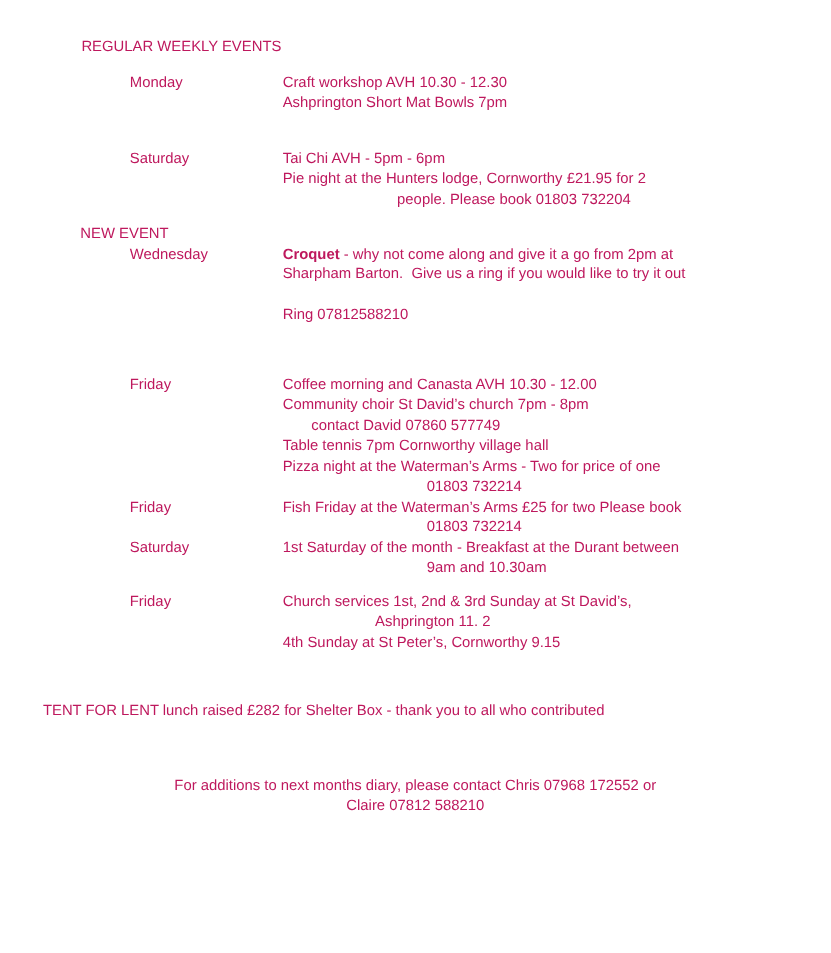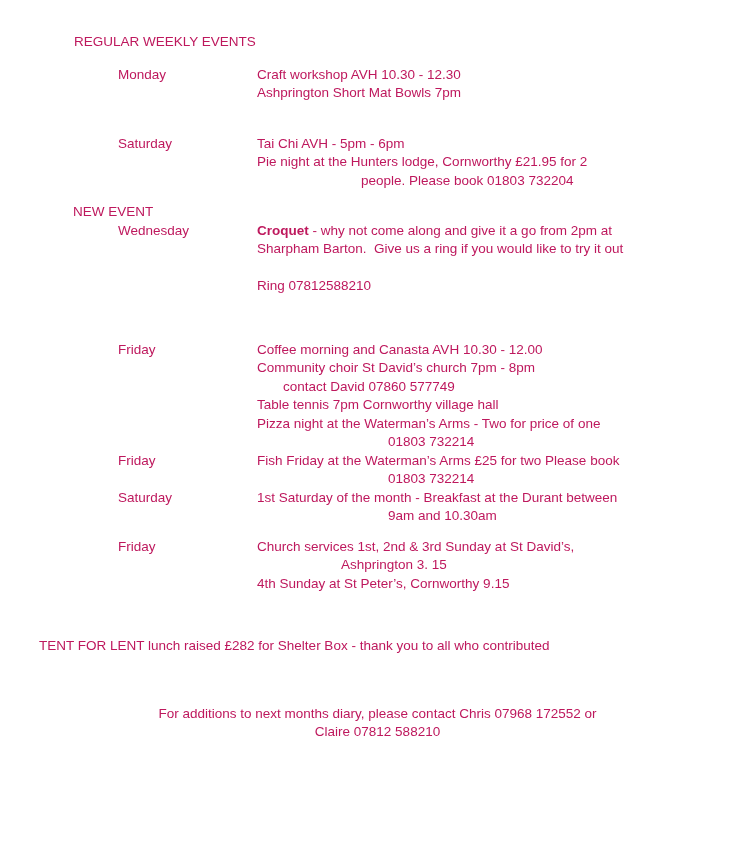--- a/index.html
+++ b/index.html
@@ -99,21 +99,21 @@
     <div class="events">
       <div class="line">1st Saturday of the month - Breakfast at the Durant between</div>
       <div class="line ind-131">9am and 10.30am</div>
     </div>
   </div>
 
   <div class="row r-sun">
     <div class="day">Friday</div>
     <div class="events">
       <div class="line">Church services 1st, 2nd &amp; 3rd Sunday at St David’s,</div>
-      <div class="line ind-84">Ashprington 3. 15</div>
+      <div class="line ind-84">Ashprington 11. 2</div>
       <div class="line">4th Sunday at St Peter’s, Cornworthy 9.15</div>
     </div>
   </div>
 
   <div class="line tent-line">TENT FOR LENT lunch raised £282 for Shelter Box - thank you to all who contributed</div>
 
   <div class="footer">
     <div class="line">For additions to next months diary, please contact Chris 07968 172552 or</div>
     <div class="line">Claire 07812 588210</div>
   </div>

